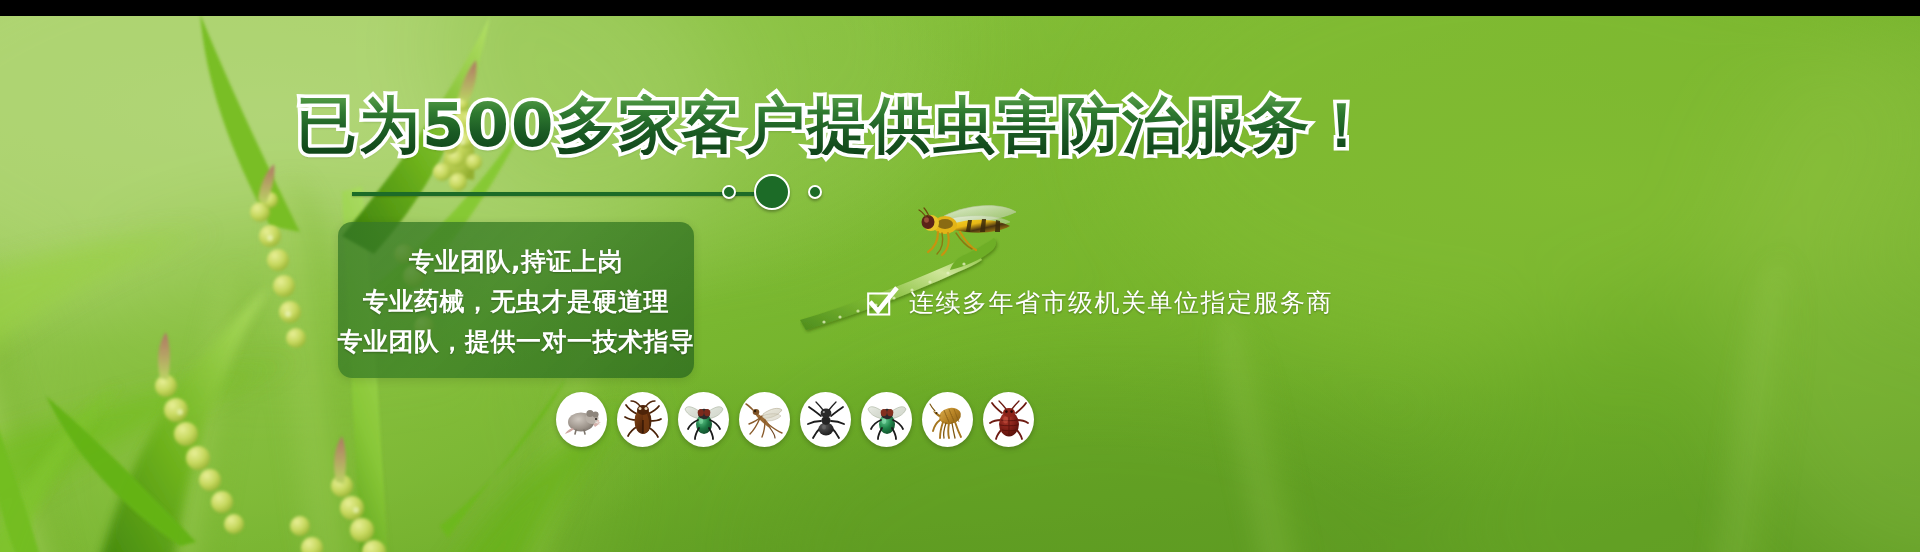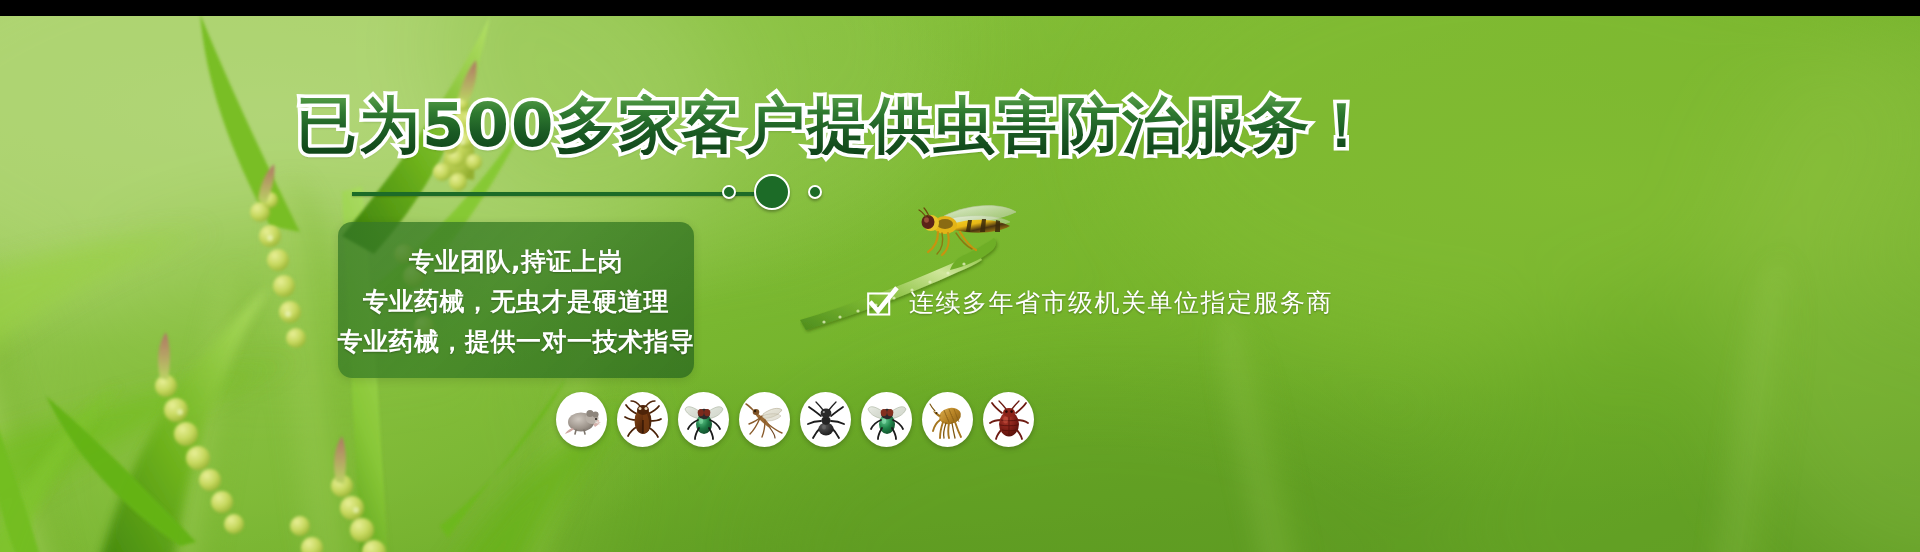--- a/index.html
+++ b/index.html
@@ -412,21 +412,21 @@
   <div class="divider"></div>
   <div class="dots">
     <span class="dot dot-sm"></span>
     <span class="dot dot-lg"></span>
     <span class="dot dot-sm"></span>
   </div>
 
   <div class="panel">
     <div class="panel-line panel-line-1">专业团队,持证上岗</div>
     <div class="panel-line panel-line-2">专业药械，无虫才是硬道理</div>
-    <div class="panel-line panel-line-3">专业药械，提供一对一技术指导</div>
+    <div class="panel-line panel-line-3">专业团队，提供一对一技术指导</div>
   </div>
 
   <div class="checklist">
 
     <div class="check-row">
       <span class="check-box">
         <svg viewBox="0 0 30 30" xmlns="http://www.w3.org/2000/svg">
           <rect x="2.2" y="5.5" width="21" height="21" fill="none" stroke="#ffffff" stroke-width="2.1"></rect>
           <path d="M5.5 15.5 L12 23 L29.5 1.5" fill="none" stroke="#ffffff" stroke-width="4.6" stroke-linecap="square" stroke-linejoin="miter"></path>
         </svg>

